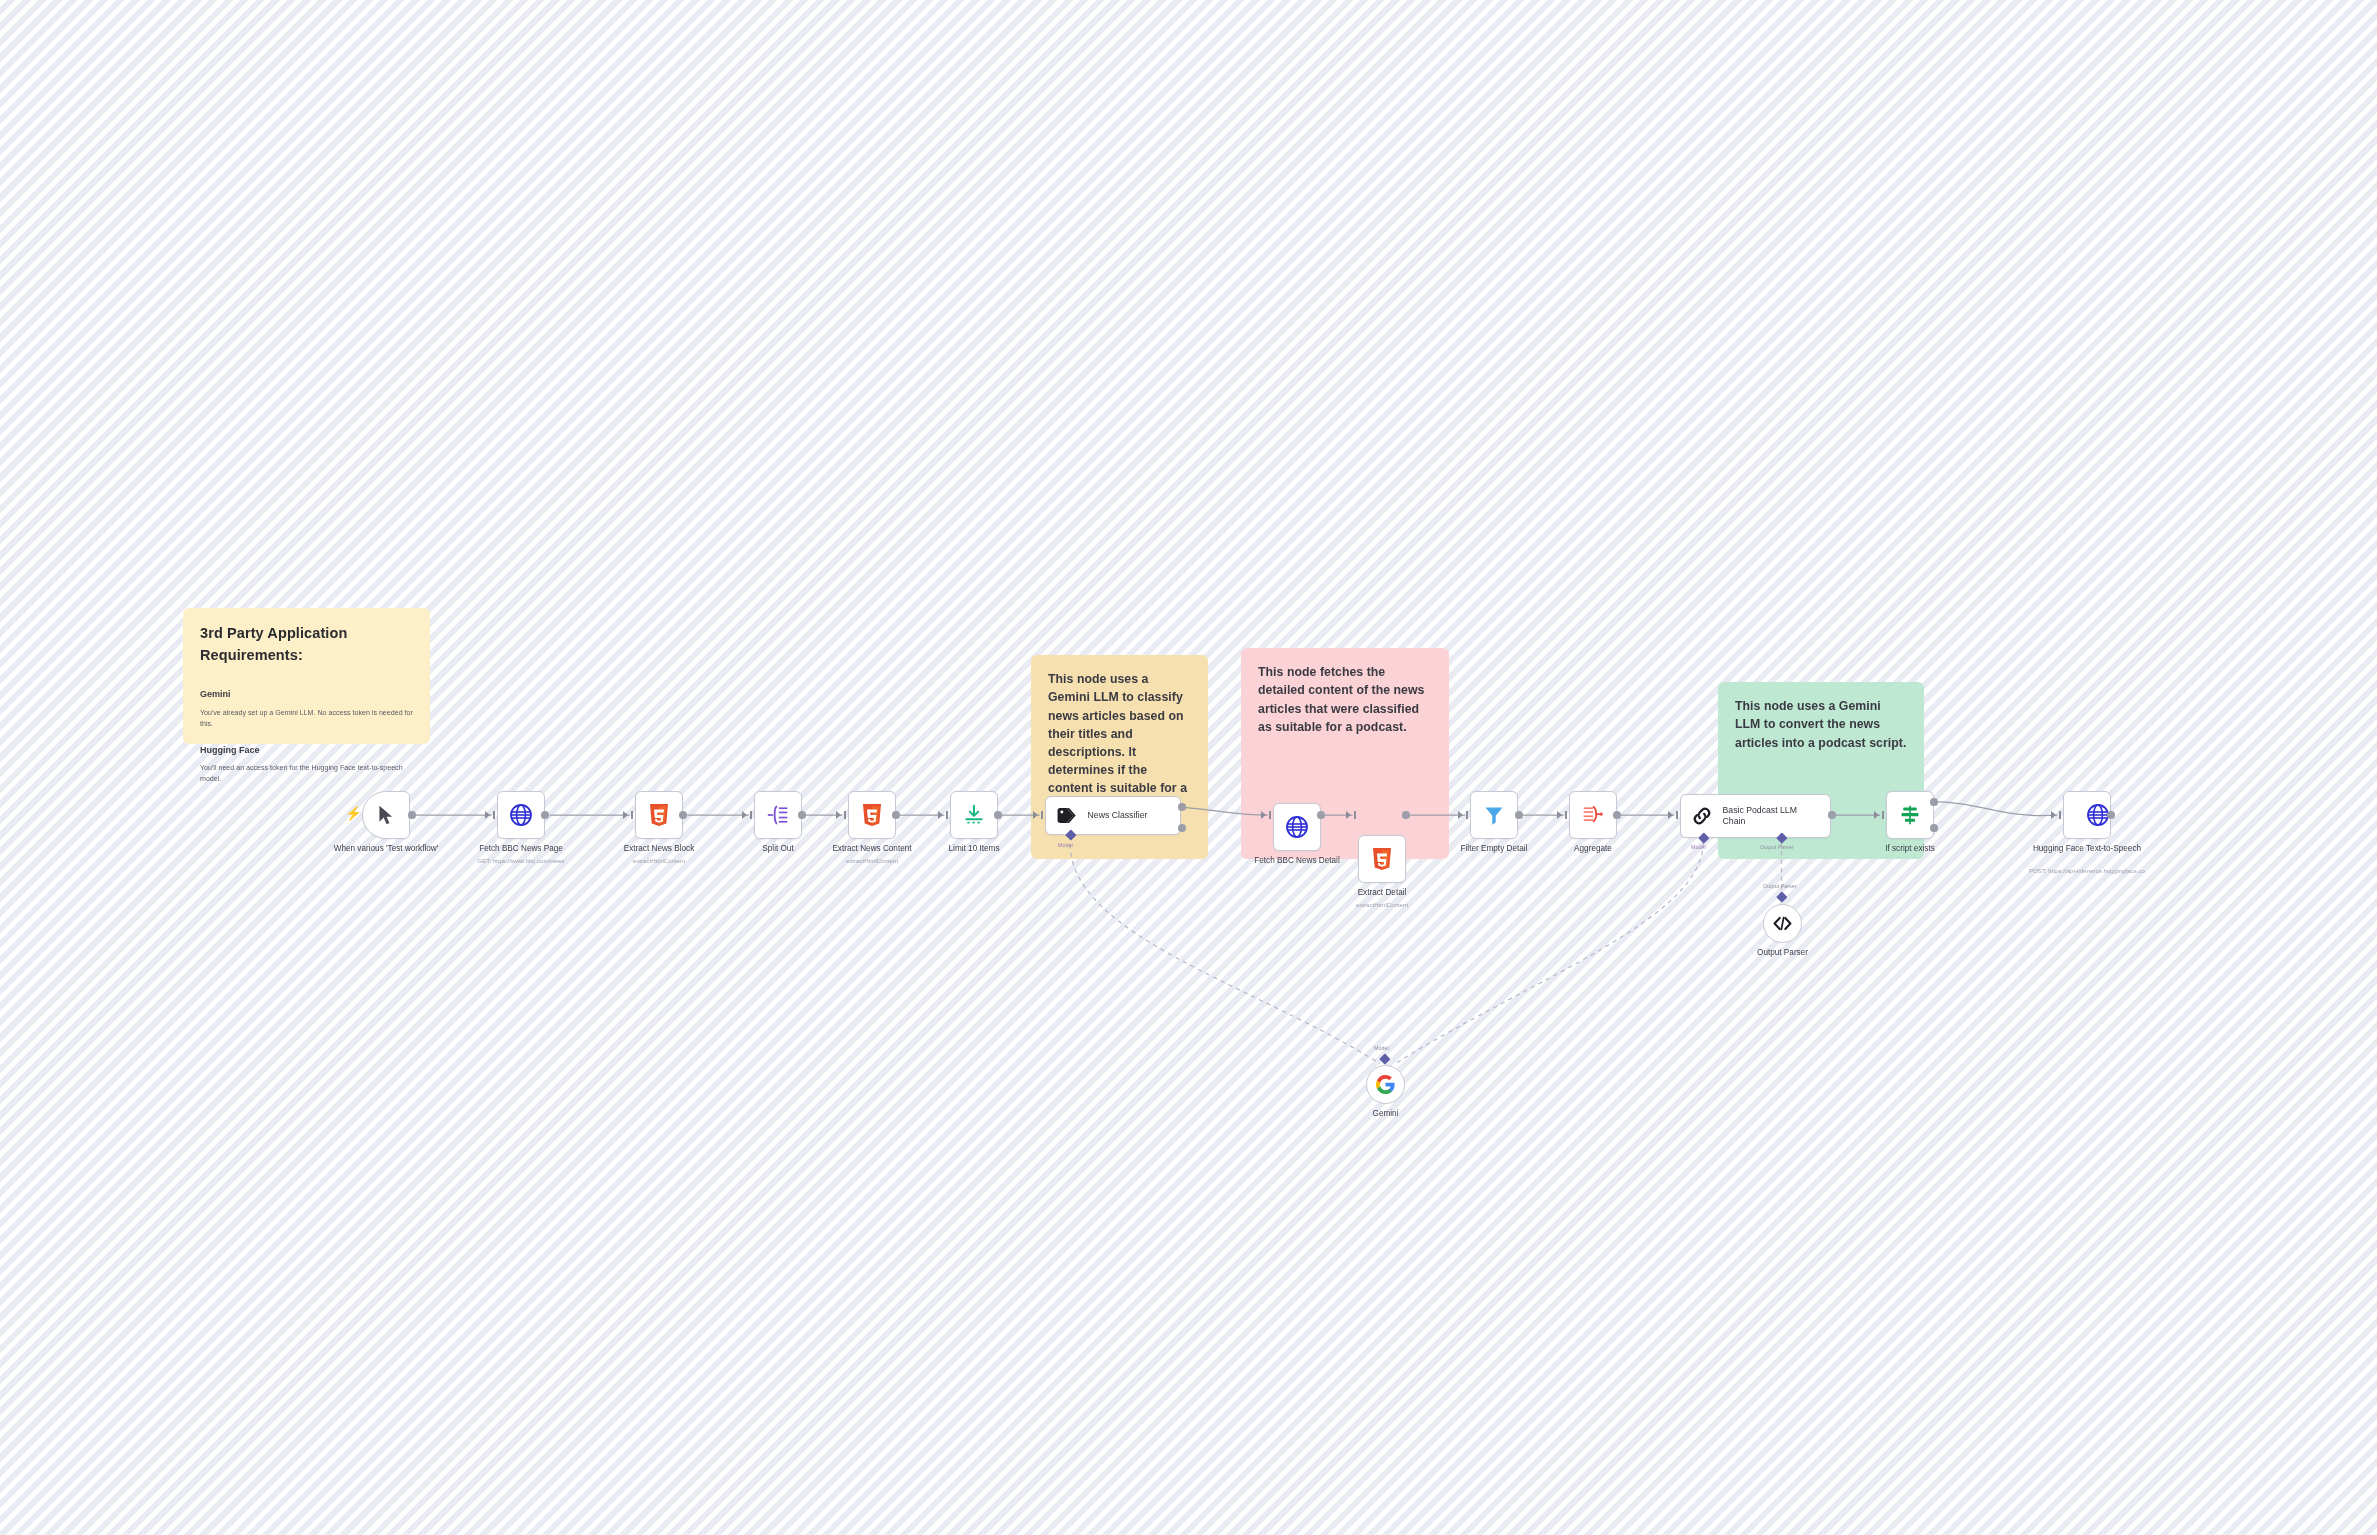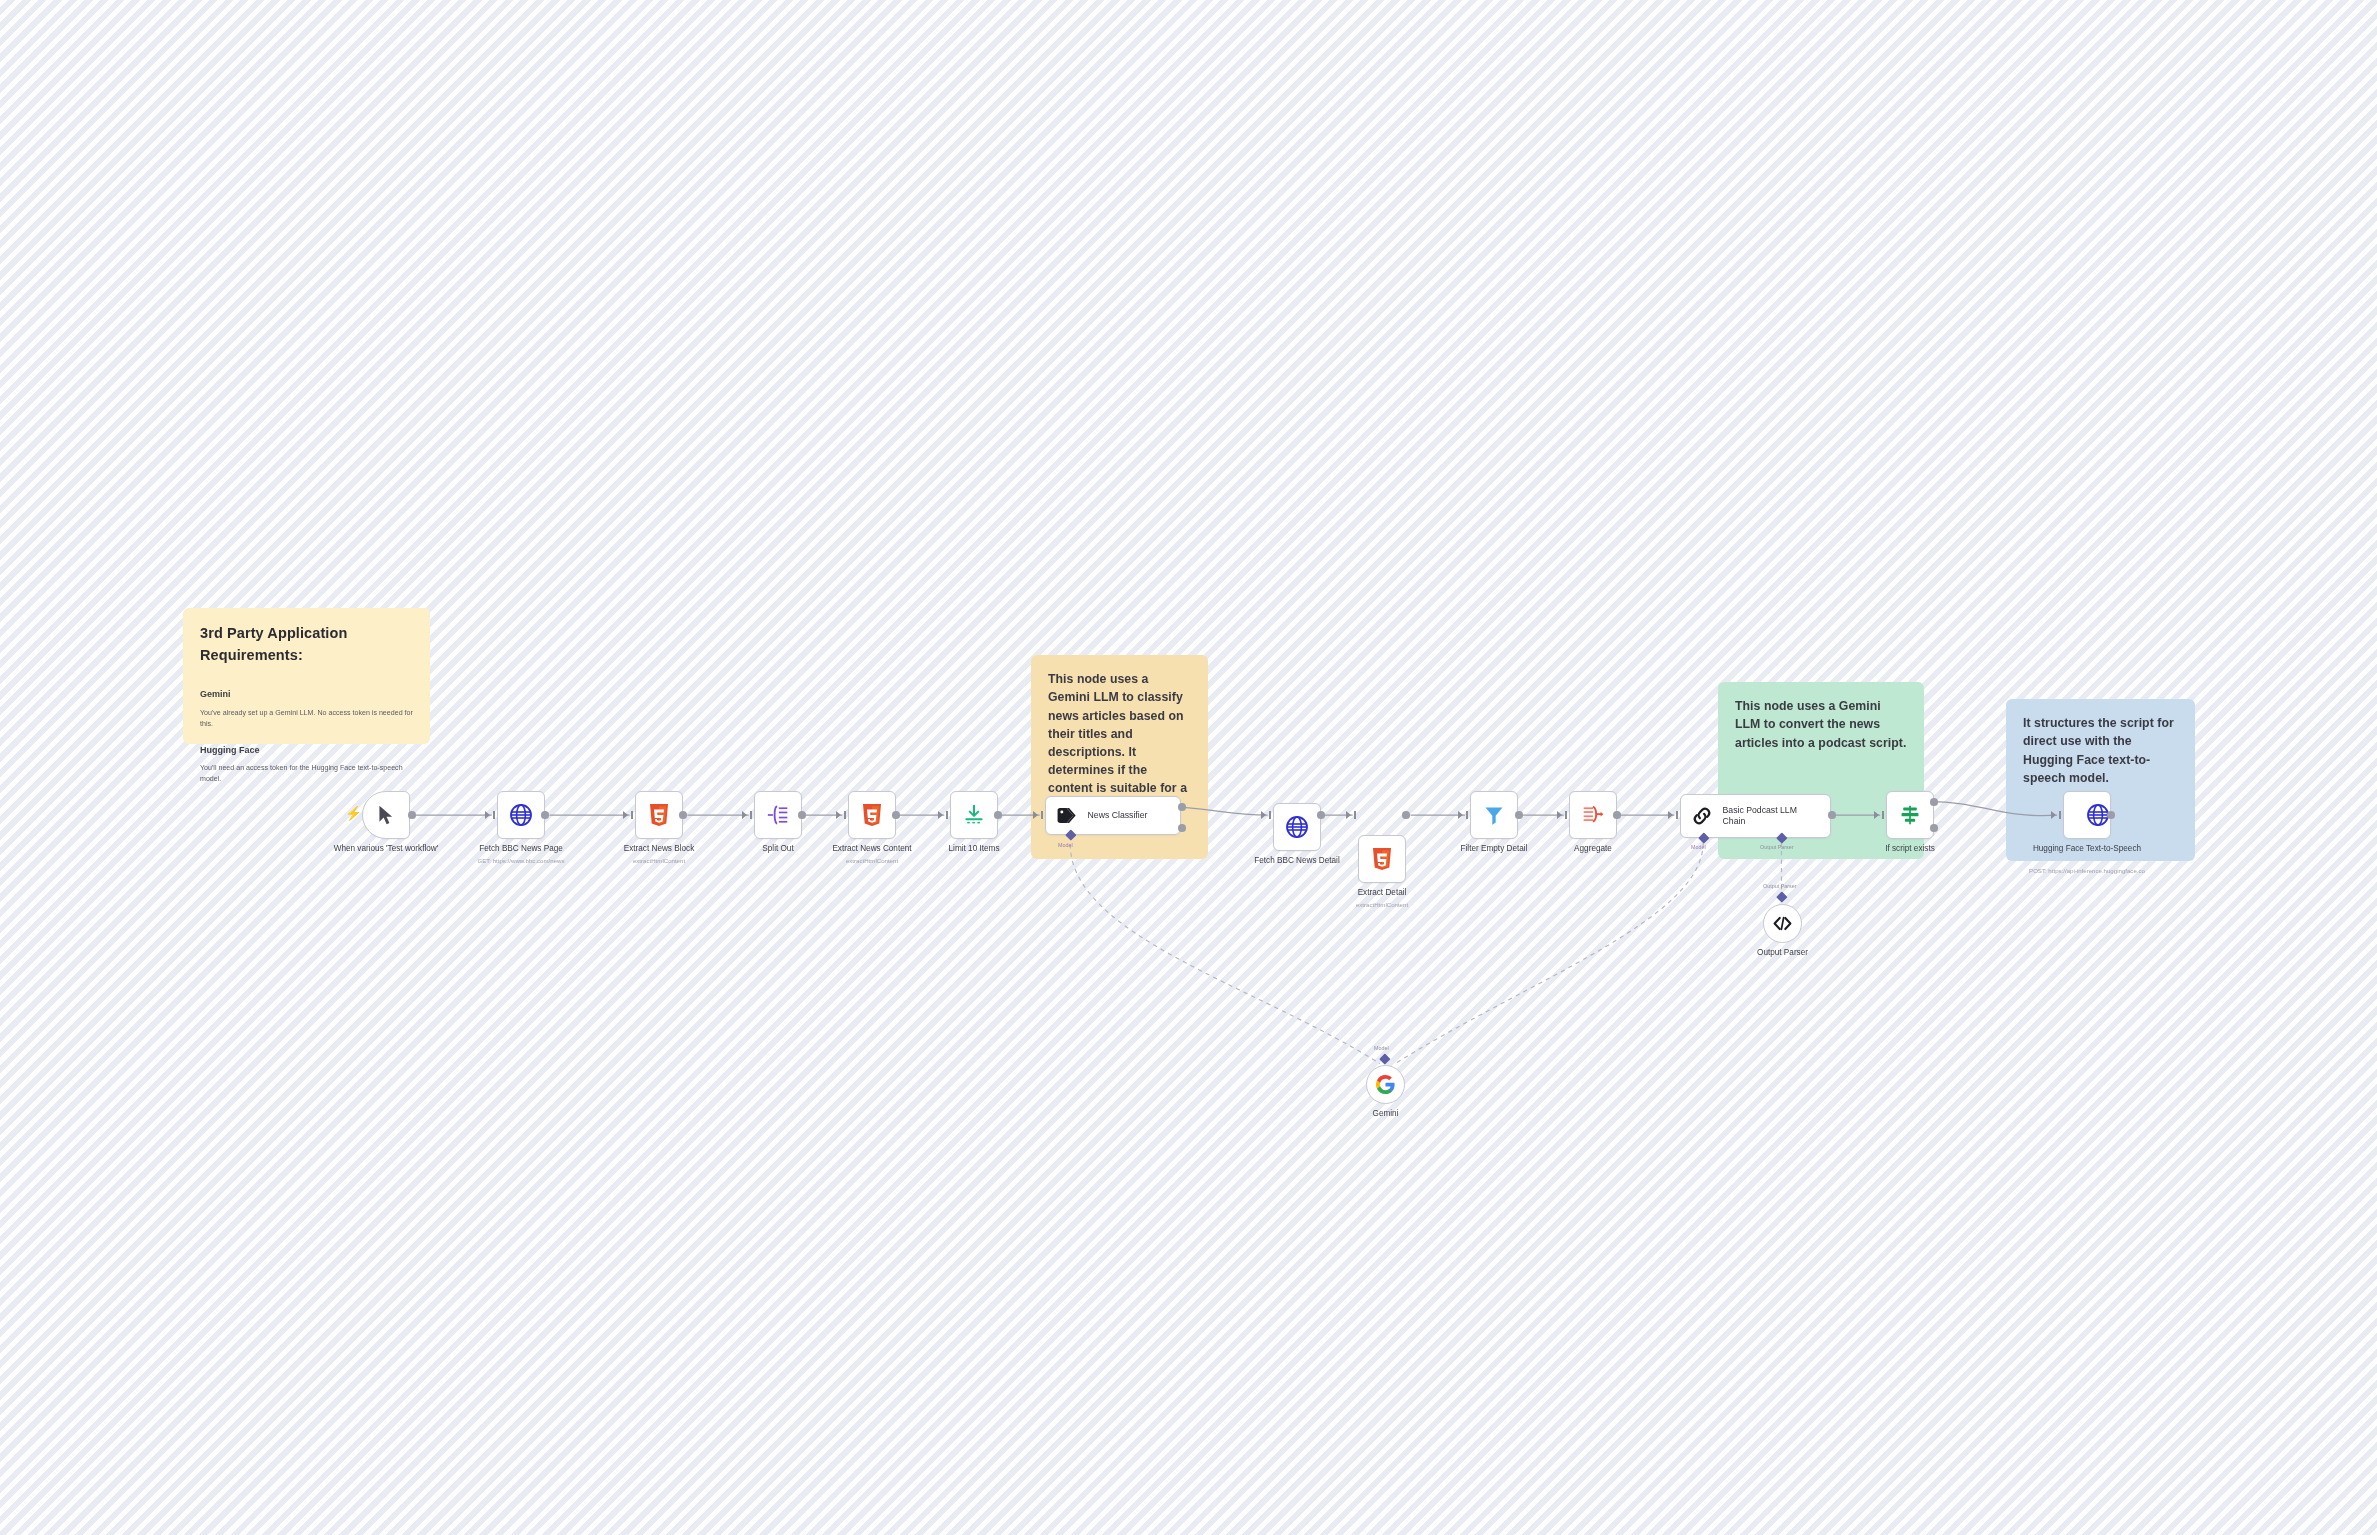--- a/index.html
+++ b/index.html
@@ -219,28 +219,28 @@
     <div class="s-fine">You've already set up a Gemini LLM. No access token is needed for this.</div>
     <div class="s-sub">Hugging Face</div>
     <div class="s-fine">You'll need an access token for the Hugging Face text-to-speech model.</div>
   </div>
 
 
   <div class="sticky sticky-amber" style="left:1031px; top:655px; width:177px; height:204px;">
     <div class="s-body">This node uses a Gemini LLM to classify news articles based on their titles and descriptions. It determines if the content is suitable for a podcast.</div>
   </div>
 
+  <div class="sticky sticky-pink" style="left:1241px; top:648px; width:208px; height:211px;">
+    <div class="s-body">This node fetches the detailed content of the news articles that were classified as suitable for a podcast.</div>
+  </div>
 
   <div class="sticky sticky-green" style="left:1670px; top:682px; width:206px; height:177px;margin-left:48px;">
     <div class="s-body">This node uses a Gemini LLM to convert the news articles into a podcast script.</div>
   </div>
 
-  <div class="sticky sticky-blue" style="left:2006px; top:699px; width:189px; height:162px;">
-    <div class="s-body">It structures the script for direct use with the Hugging Face text-to-speech model.</div>
-  </div>
 
   <div class="bolt" style="left:345px; top:807px;">⚡</div>
   <div class="node trigger" style="left:362px; top:791px;">
     <svg class="ico" width="20.4" height="22" viewBox="0 0 24 26">
       <path d="M4 2 L4 21 L9 16 L12.5 24 L15.8 22.6 L12.4 15 L19 15 Z" fill="#4a4a55"></path>
     </svg>
     <div class="node-label">When various 'Test workflow'</div>
   </div>
   <div class="port" style="left:408px; top:811px;"></div>
 

